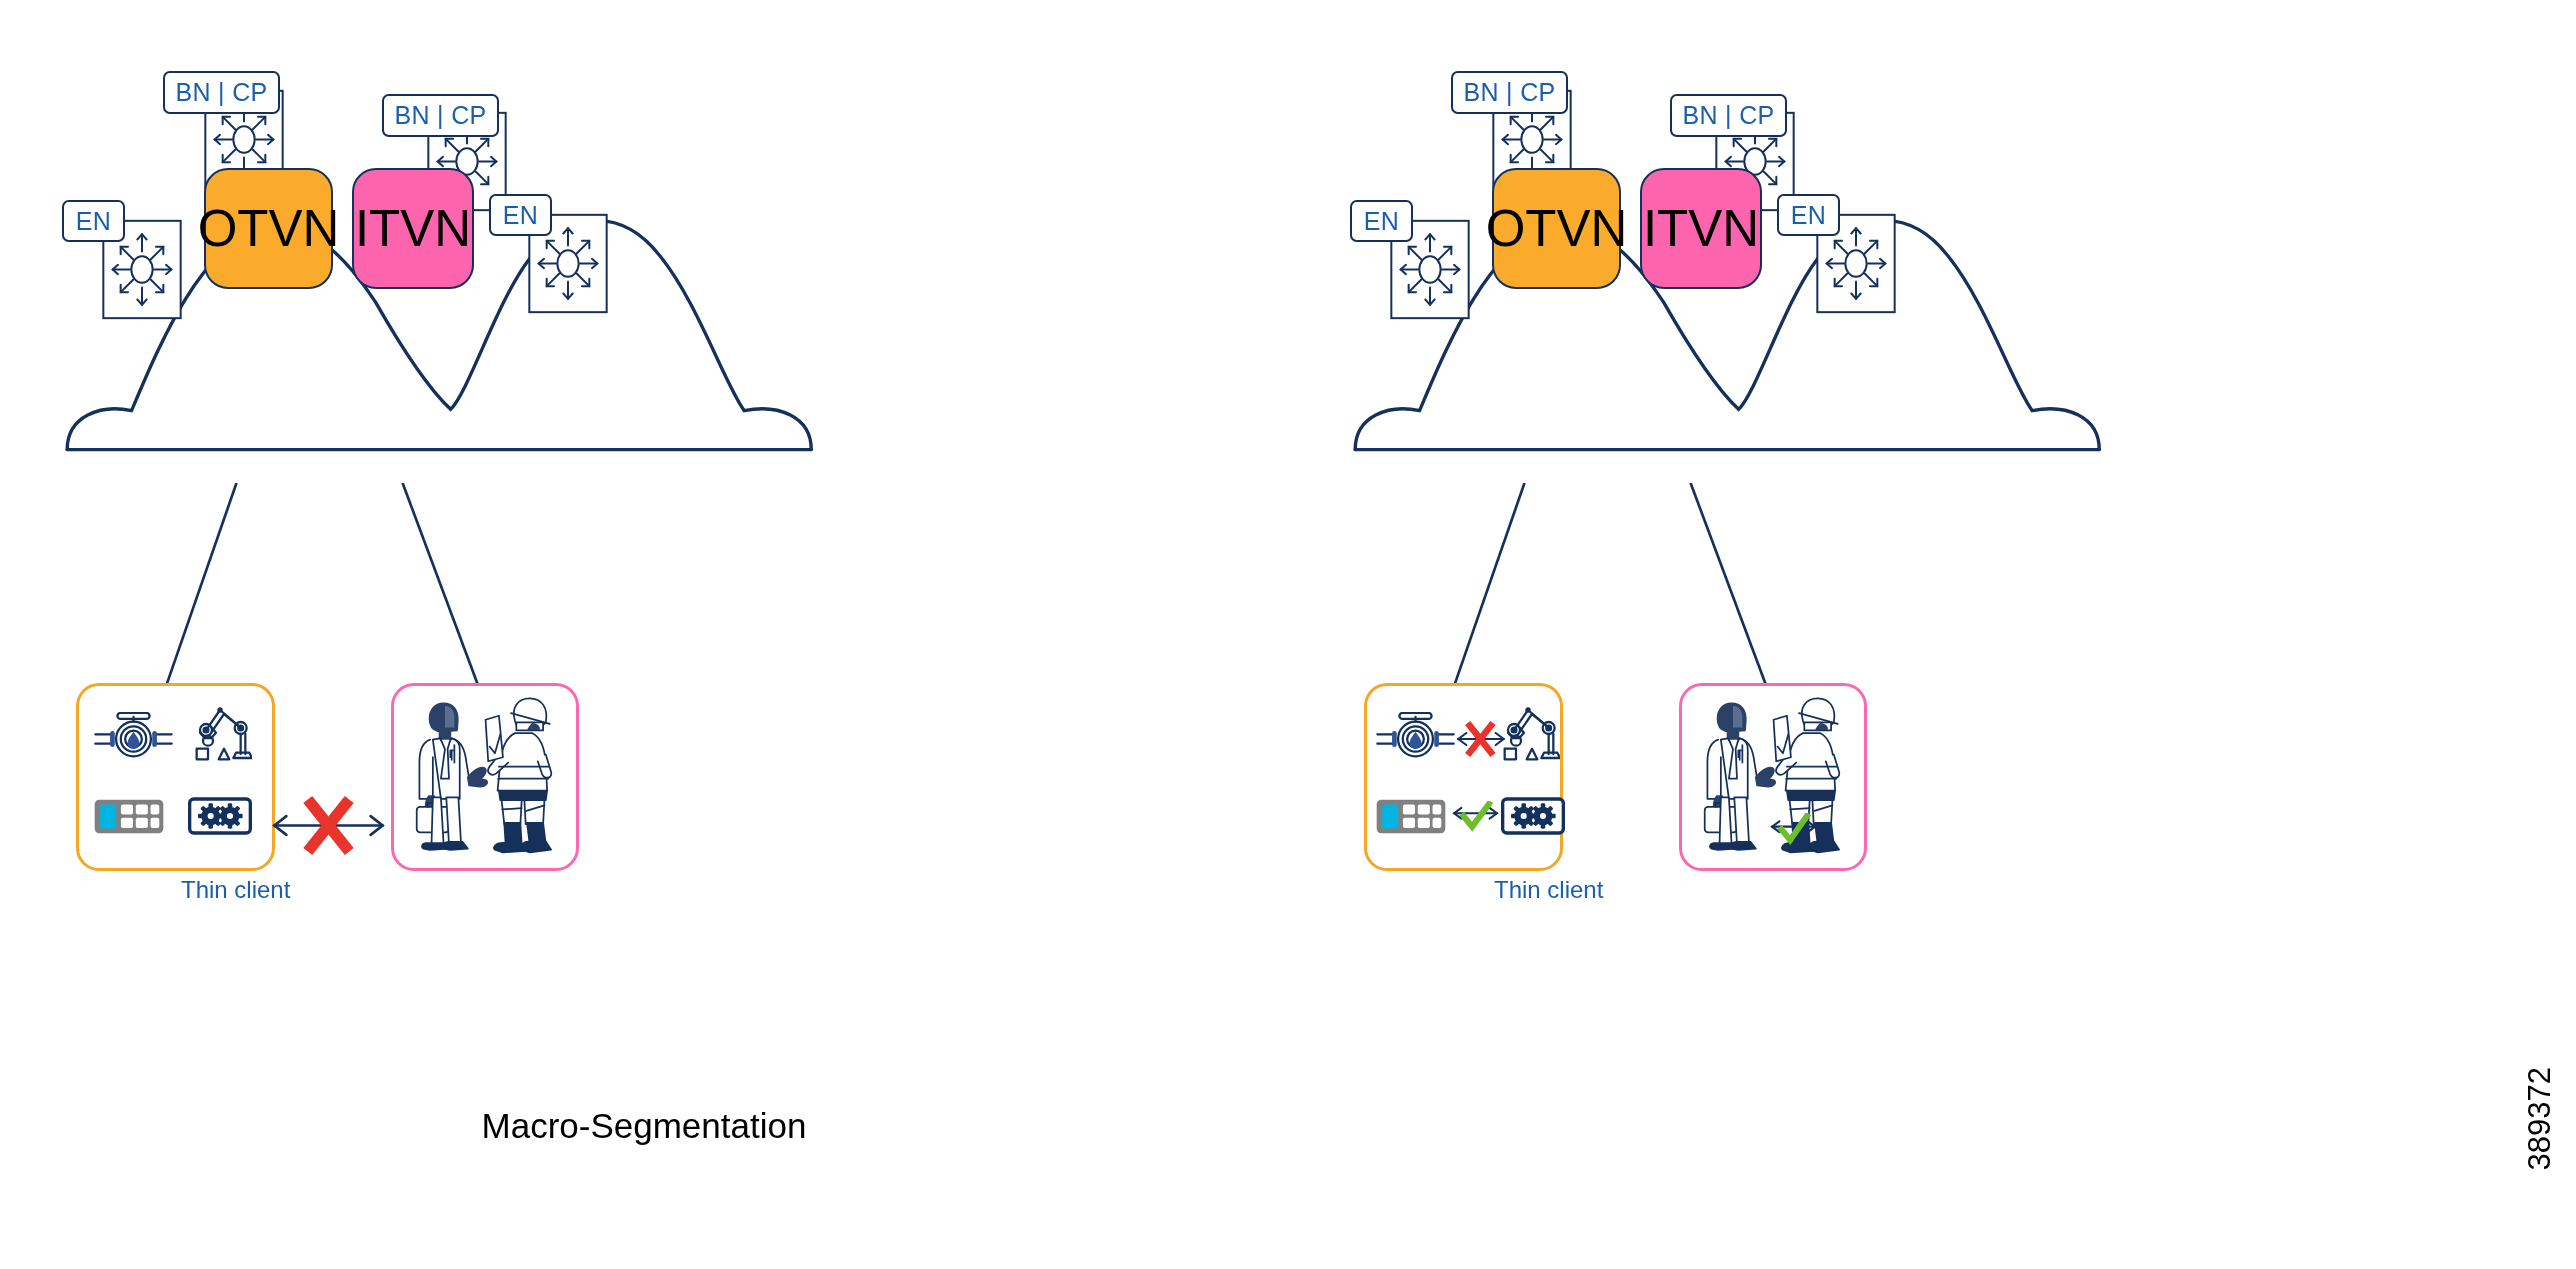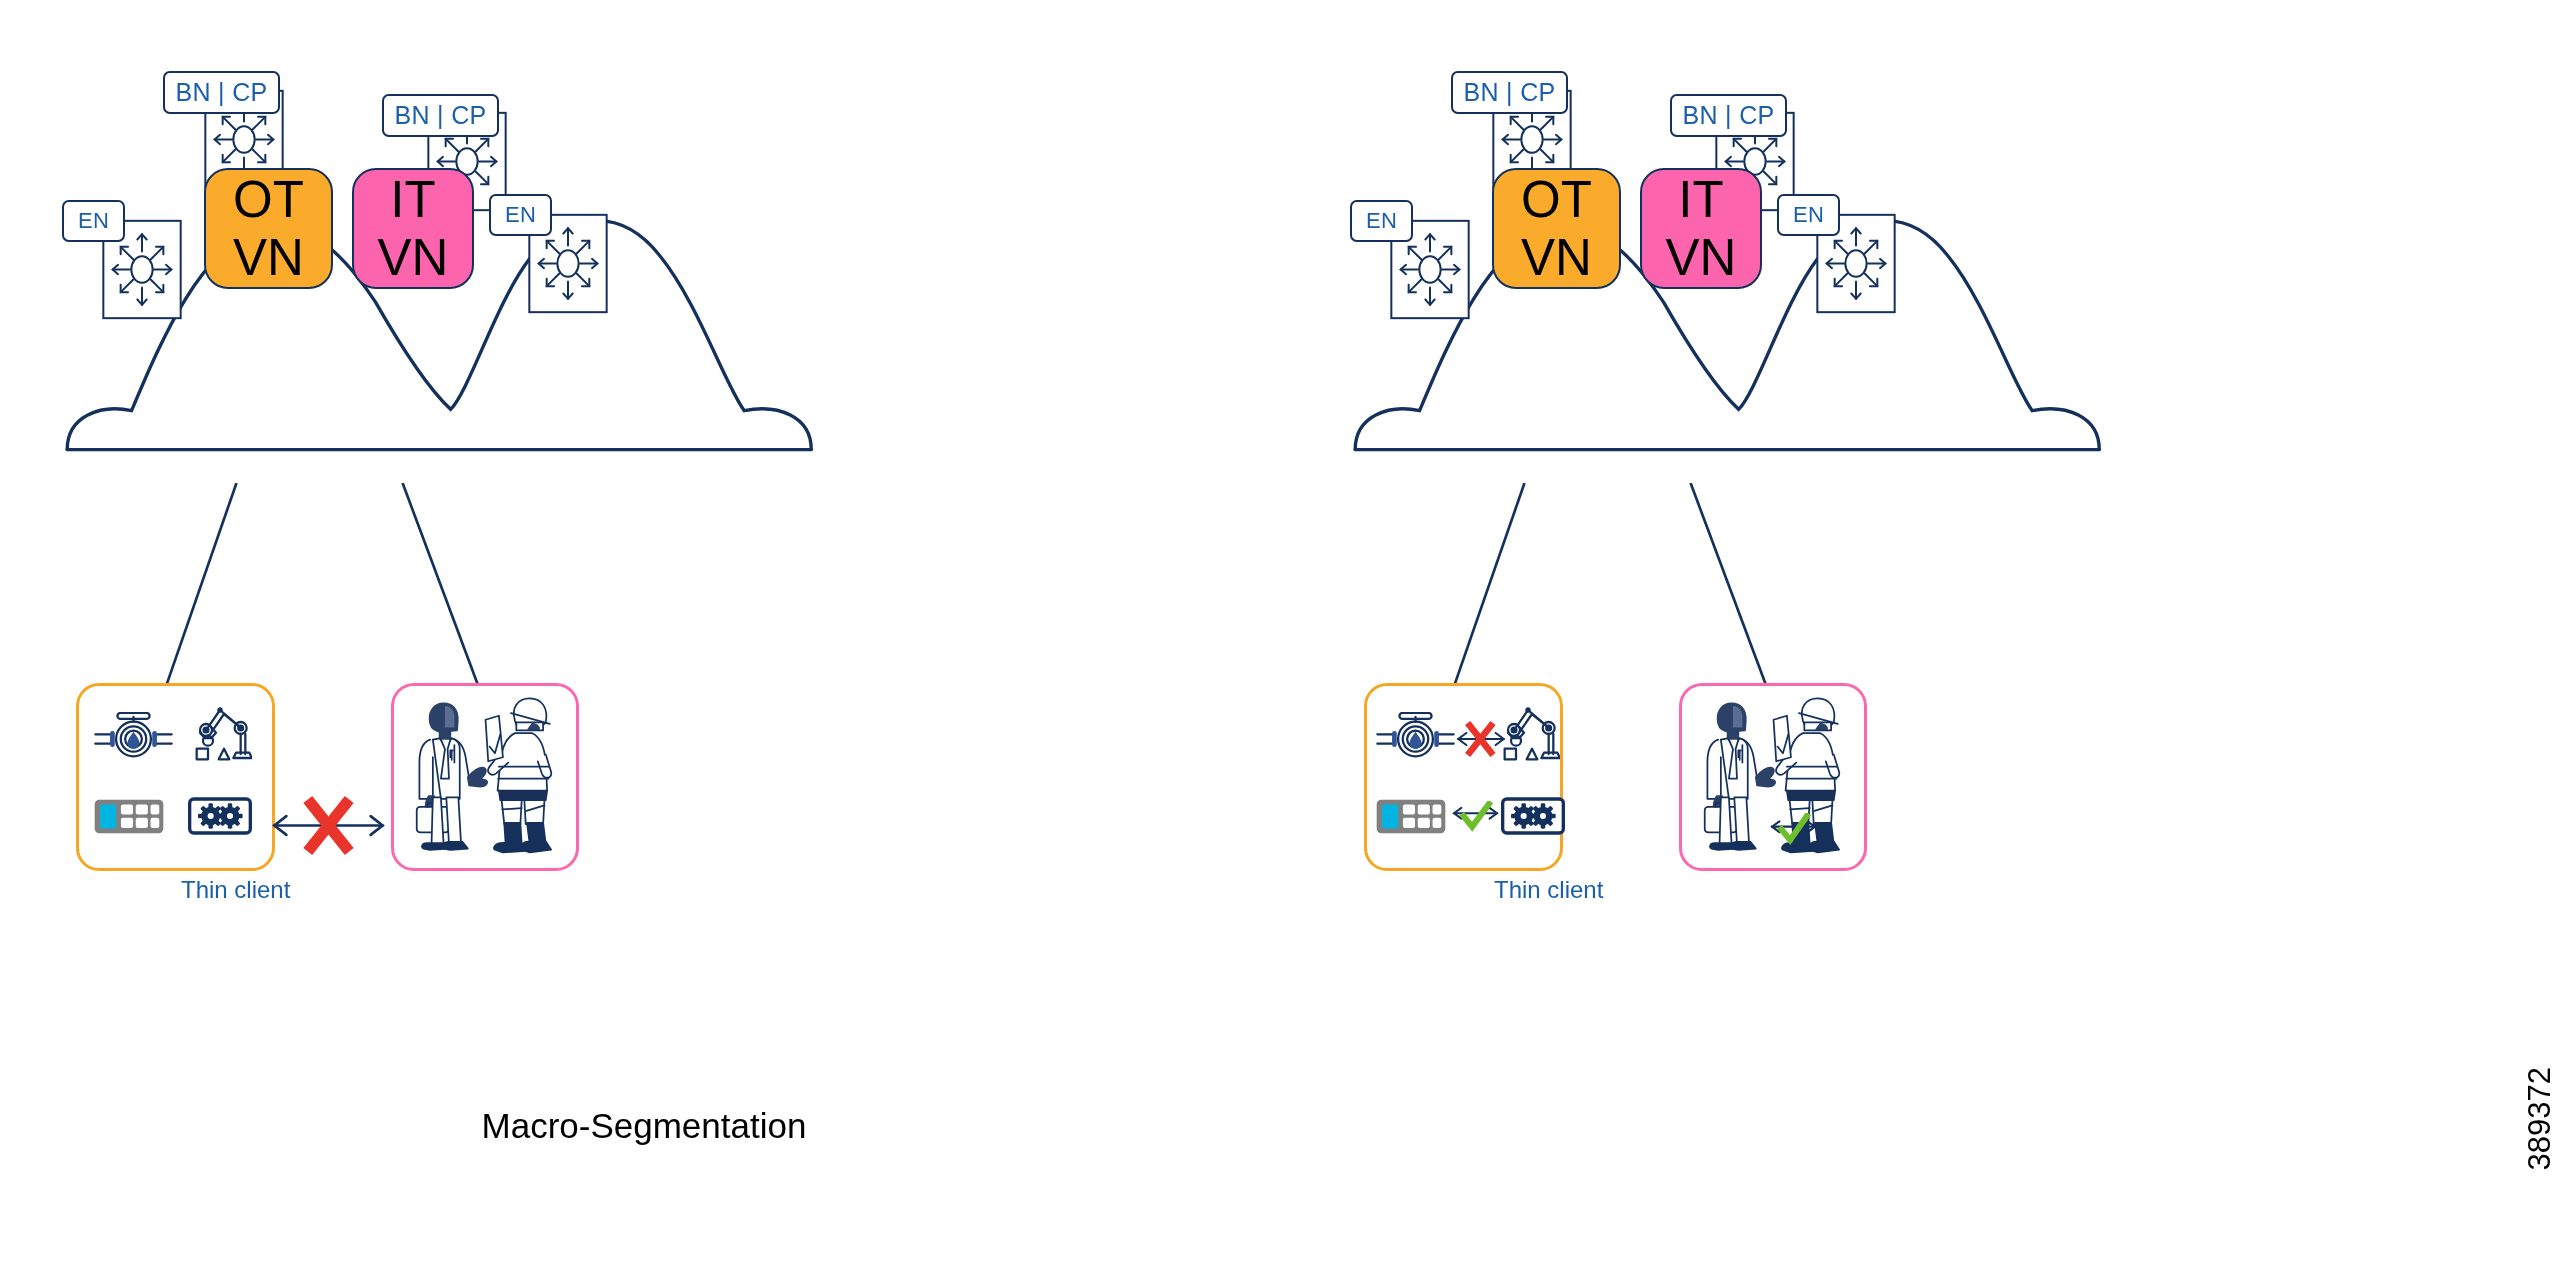--- a/index.html
+++ b/index.html
@@ -9,30 +9,30 @@
   .half.left{left:0;}
   .half.right{left:1288px;}
 
   
   .fabric{position:absolute;left:0;top:101px;width:1288px;height:429px;}
 
   
   .nodelabel{position:absolute;border:2px solid #14305c;border-radius:6.7px;background:#ffffff;
              color:#1b5faa;font-size:25.5px;line-height:1;display:flex;align-items:center;
              justify-content:center;letter-spacing:0.3px;z-index:6;}
-  .nodelabel.small{width:59px;height:38px;font-size:22px;}
+  .nodelabel.small{width:59px;height:38px;font-size:25px;}
   .nodelabel.wide{width:113px;height:39px;font-size:25px;}
 
   
   .router{position:absolute;z-index:5;}
   .router svg{display:block;}
 
   
   .vn{position:absolute;border:2.7px solid #14305c;border-radius:24px;display:flex;
-      flex-direction:column;align-items:center;justify-content:center;z-index:7;
+      flex-direction:row;align-items:center;justify-content:center;z-index:7;
       color:#000000;font-size:51px;line-height:1.12;font-weight:400;}
   .vn .l1,.vn .l2{display:block;}
 
   
   .panel{position:absolute;border-radius:23px;background:#ffffff;z-index:4;}
   .panel.ot{border:3.4px solid #f5a623;}
   .panel.it{border:3.4px solid #fb68b0;}
 
   .thinlabel{position:absolute;color:#1b5faa;font-size:24px;white-space:nowrap;margin-top:40px;}
 

